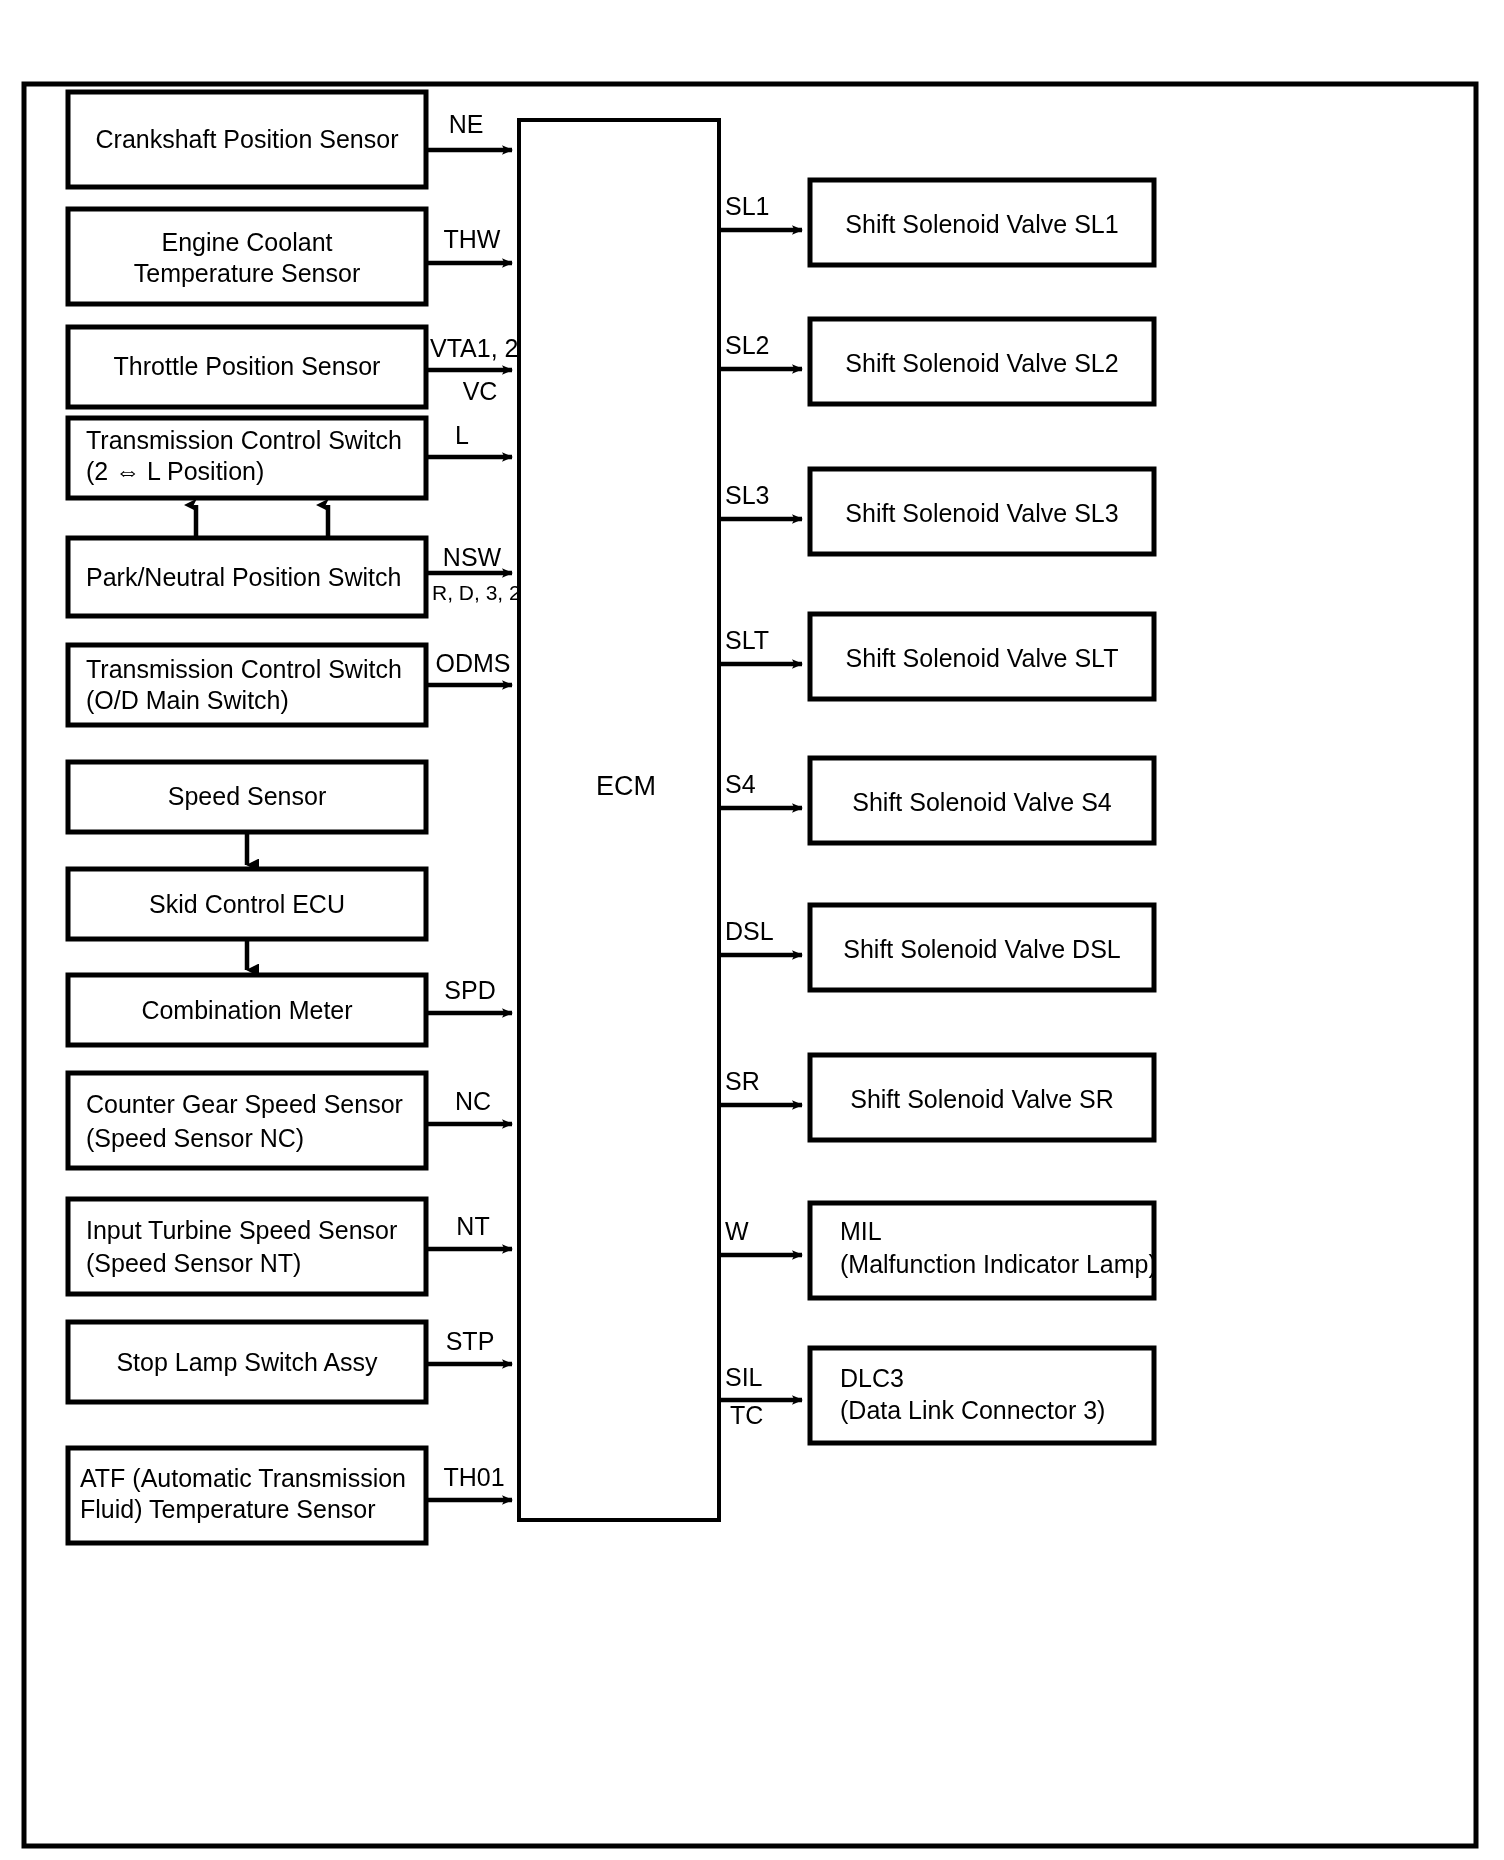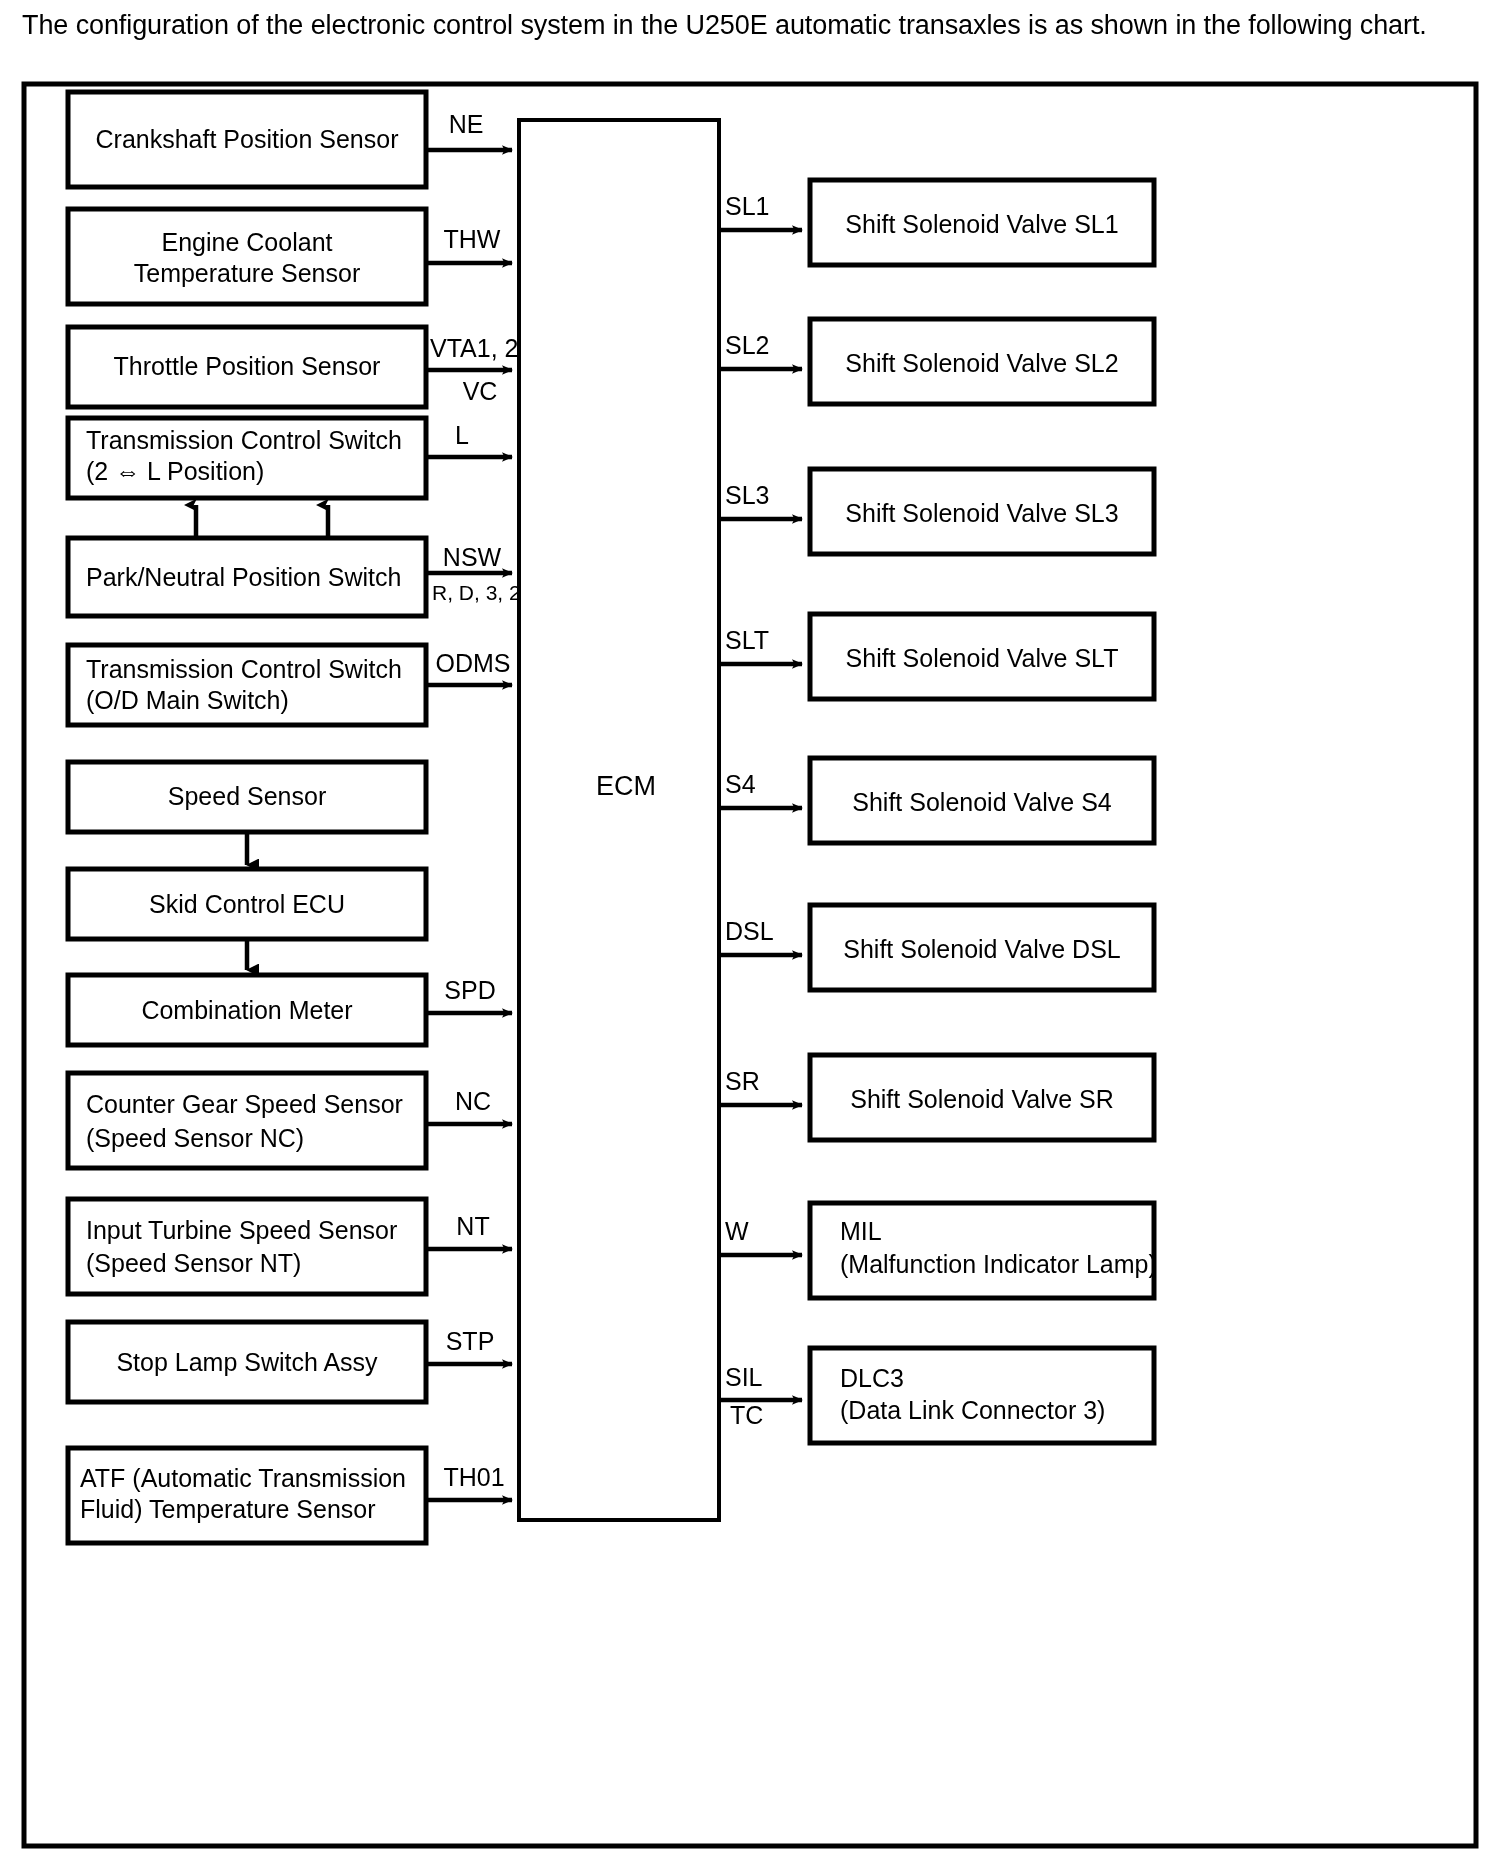--- a/index.html
+++ b/index.html
@@ -75,21 +75,20 @@
     stroke: #000000;
     stroke-width: 4.5;
     fill: none;
   }
 </style>
 </head>
 <body>
 
 <div id="page">
 
-  <div id="intro">The configuration of the electronic control system in the U250E automatic transaxles is as shown in the following chart.</div>
 
   <svg id="diagram-svg" viewBox="0 0 1504 1860">
     <defs>
       <marker id="arrowR" markerWidth="11" markerHeight="11" refX="10" refY="5.5" orient="auto" markerUnits="userSpaceOnUse">
         <path d="M0,0.8 L11,5.5 L0,10.2 L2.4,5.5 Z" fill="#000"></path>
       </marker>
       <marker id="arrowU" markerWidth="13" markerHeight="13" refX="6.5" refY="12" orient="auto" markerUnits="userSpaceOnUse">
         <path d="M0,13 L6.5,0 L13,13 L6.5,9.7 Z" fill="#000"></path>
       </marker>
       <marker id="arrowD" markerWidth="13" markerHeight="13" refX="6.5" refY="12" orient="auto" markerUnits="userSpaceOnUse">

